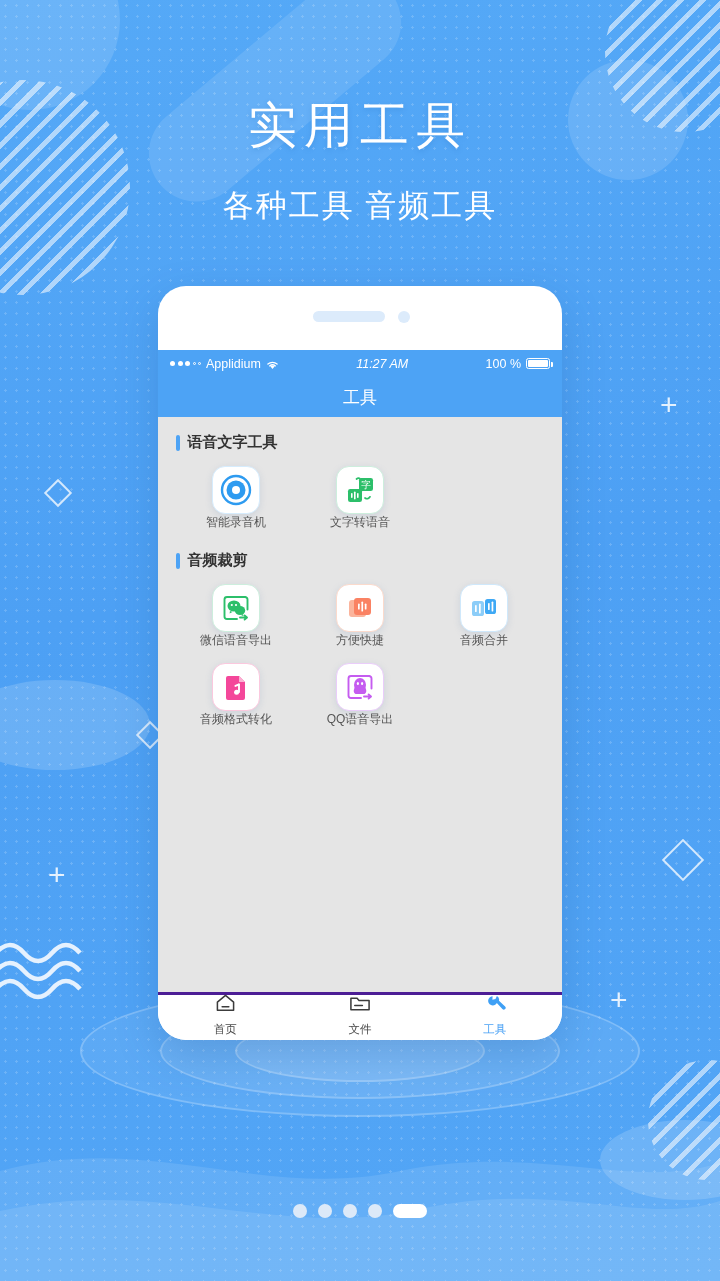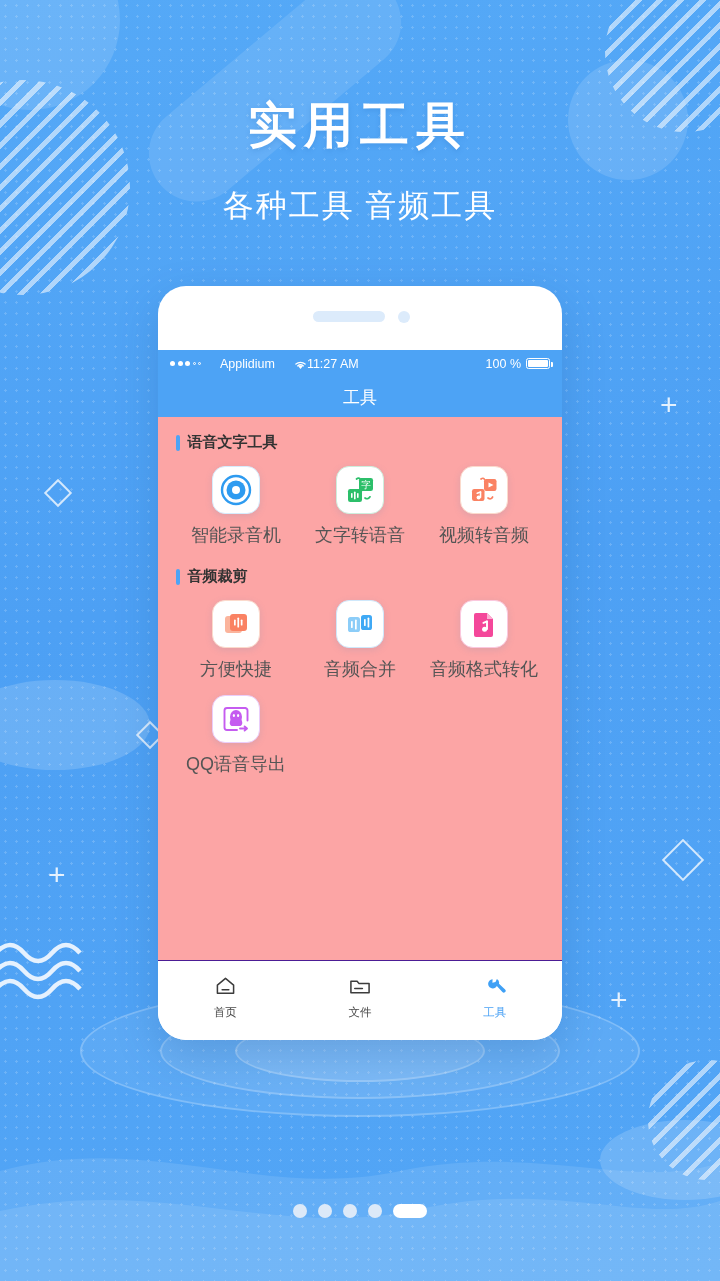--- a/index.html
+++ b/index.html
@@ -47,73 +47,73 @@
   .pond { position:absolute; left:50%; transform:translateX(-50%);
     border-radius:50%; border:2px solid rgba(255,255,255,.22); }
   .p1 { width:560px; height:132px; top:985px; background:rgba(255,255,255,.07); }
   .p2 { width:400px; height:96px;  top:1003px; background:rgba(255,255,255,.09); }
   .p3 { width:250px; height:62px;  top:1020px; background:rgba(255,255,255,.12); }
 
   .bottom-wave { position:absolute; left:0; bottom:0; width:720px; height:230px; }
 
   
   .header { position:absolute; top:0; left:0; width:720px; text-align:center; z-index:5; }
-  .h-title { margin-top:93px; color:#fff; font-size:49px; font-weight:bold;
+  .h-title { margin-top:93px; color:#fff; font-size:49px; font-weight:normal;
              letter-spacing:7px; text-shadow:0 2px 5px rgba(40,110,190,.25); }
   .h-sub { margin-top:26px; color:#fff; font-size:31px; letter-spacing:2px; }
 
   
   .phone { position:absolute; left:158px; top:286px; width:404px; height:754px;
            background:#fff; border-radius:28px;
            box-shadow:0 16px 40px rgba(30,90,160,.25); z-index:6;
            display:flex; flex-direction:column; overflow:hidden; }
   .phone-top { height:64px; position:relative; flex:none; }
   .speaker { position:absolute; left:155px; top:25px; width:72px; height:11px;
              border-radius:6px; background:#dcebfb; }
   .camera { position:absolute; left:240px; top:25px; width:12px; height:12px;
             border-radius:50%; background:#dcebfb; }
 
   .statusbar { height:27px; background:#4da3f5; color:#fff; flex:none;
                display:flex; align-items:center; padding:0 12px; font-size:12.5px; }
-  .sb-left { display:flex; align-items:center; gap:19px; }
+  .sb-left { display:flex; align-items:center; gap:5px; }
   .sig { display:flex; align-items:center; gap:2.5px; }
   .sig i { width:5px; height:5px; border-radius:50%; display:block;
            background:#fff; }
   .sig i.off { background:transparent; border:1px solid #fff; width:3px; height:3px; }
   .carrier { font-size:12.5px; }
   .wifi { width:13px; height:10px; position:relative; }
-  .sb-mid { flex:1; font-size:12.5px; }
+  .sb-mid { flex:1; text-align:center; font-size:12.5px;font-style:italic; }
   .sb-right { display:flex; align-items:center; gap:5px; font-size:12.5px; }
   .batt { width:24px; height:11px; border:1.2px solid #fff; border-radius:2.5px;
           position:relative; padding:1px; }
   .batt::after { content:""; position:absolute; right:-3.5px; top:3px;
           width:2px; height:5px; background:#fff; border-radius:0 1px 1px 0; }
   .batt i { display:block; width:100%; height:100%; background:#fff; border-radius:1px; }
 
   .navbar { height:40px; background:#4da3f5; color:#fff; flex:none;
             display:flex; align-items:center; justify-content:center;
             font-size:17px; }
 
-  .content { flex:1; background:#fca5a5; padding:16px 0 0 0; overflow:hidden; }
+  .content { flex:1; background:#e5e5e5; padding:16px 0 0 0; overflow:hidden; }
 
   .sec-head { display:flex; align-items:center; gap:8px; padding:0 18px; margin-bottom:14px; }
   .sec-bar { width:3.5px; height:16px; background:#4da3f5; border-radius:2px; flex:none; }
   .sec-title { font-size:15px; color:#333; font-weight:600; }
 
   .grid { display:grid; grid-template-columns:repeat(3,1fr); row-gap:14px; padding:0 16px; }
   .tile { display:flex; flex-direction:column; align-items:center; cursor:pointer; }
   .tile-icon { width:48px; height:48px; border-radius:13px; background:#fff;
                display:flex; align-items:center; justify-content:center;
                box-shadow:0 2px 7px rgba(110,140,180,.20); }
-  .tile-label { margin-top:9px; font-size:18px; color:#555; }
+  .tile-label { font-size:12px; color:#555; }
 
   .sec-gap { height:20px; }
 
   
-  .tabbar { height:80px; flex:none; border-top:1px solid #4c1d95; background:#fff;
+  .tabbar { height:48px; flex:none; border-top:3px solid #4c1d95; background:#fff;
             display:flex; align-items:center; padding-bottom:6px; }
   .tab { flex:1; display:flex; flex-direction:column; align-items:center; gap:5px;
          cursor:pointer; }
   .tab-label { font-size:11.5px; color:#4a4a4a; }
   .tab.active .tab-label { color:#4da3f5; }
 
   
   .pager { position:absolute; left:0; bottom:63px; width:720px; z-index:7;
            display:flex; justify-content:center; align-items:center; gap:11px; }
   .pager .d { width:14px; height:14px; border-radius:50%; background:#dce9f8; }
@@ -230,46 +230,47 @@
             <rect x="8" y="20" width="1.6" height="5" rx=".8" fill="#fff"></rect>
             <rect x="11" y="18.5" width="1.6" height="8" rx=".8" fill="#fff"></rect>
             <rect x="14" y="20" width="1.6" height="5" rx=".8" fill="#fff"></rect>
             <path d="M13.5,6 q2.5,-2 4,.6" stroke="#2cbf6a" stroke-width="1.7" fill="none" stroke-linecap="round"></path>
             <path d="M22,25 q3,2 5,-1.2" stroke="#2cbf6a" stroke-width="1.7" fill="none" stroke-linecap="round"></path>
           </svg>
         </span>
         <span class="tile-label">文字转语音</span>
       </div>
 
-      <div class="tile">
-        <span class="tile-icon" style="border:1px solid #fbdacc;">
-          <svg width="34" height="34" viewBox="0 0 34 34">
-            <rect x="17" y="6" width="12.5" height="12" rx="2.2" fill="#fa8263"></rect>
-            <path d="M21.5,9.5 L26.5,12 L21.5,14.5 Z" fill="#fff"></path>
-            <rect x="5" y="16" width="12.5" height="12" rx="2.2" fill="#fa8263"></rect>
-            <path d="M13.5,19 L13.5,24.2" stroke="#fff" stroke-width="1.6" stroke-linecap="round"></path>
-            <circle cx="11.6" cy="24.4" r="2" fill="#fff"></circle>
-            <path d="M13.5,19 L10.2,20.2" stroke="#fff" stroke-width="1.6" stroke-linecap="round"></path>
-            <path d="M14,6 q2.4,-1.8 3.6,.6" stroke="#fa8263" stroke-width="1.7" fill="none" stroke-linecap="round"></path>
-            <path d="M21,25 q3,2 4.6,-1" stroke="#fa8263" stroke-width="1.7" fill="none" stroke-linecap="round"></path>
-          </svg>
-        </span>
-        <span class="tile-label">视频转音频</span>
-      </div>
     </div>
 
     <div class="sec-gap"></div>
 
     <div class="sec-head">
       <span class="sec-bar"></span>
       <span class="sec-title">音频裁剪</span>
     </div>
 
     <div class="grid">
 
+      <div class="tile">
+        <span class="tile-icon" style="border:1px solid #cdeedd;">
+          <svg width="34" height="34" viewBox="0 0 34 34">
+            <path d="M8,6 h18 M8,6 a2.5,2.5 0 0 0 -2.5,2.5 v17 a2.5,2.5 0 0 0 2.5,2.5 h10" stroke="#2cbf6a" stroke-width="1.9" fill="none" stroke-linecap="round"></path>
+            <path d="M26,6 a2.5,2.5 0 0 1 2.5,2.5 v10" stroke="#2cbf6a" stroke-width="1.9" fill="none" stroke-linecap="round"></path>
+            <ellipse cx="15" cy="15" rx="6.5" ry="5.6" fill="#2cbf6a"></ellipse>
+            <path d="M11,20 l-.4,2.6 2.8,-1.6 Z" fill="#2cbf6a"></path>
+            <ellipse cx="21" cy="19.5" rx="5.2" ry="4.5" fill="#2cbf6a"></ellipse>
+            <path d="M24,23 l.6,2.3 -2.6,-1.4 Z" fill="#2cbf6a"></path>
+            <circle cx="12.8" cy="14" r="1.1" fill="#fff"></circle>
+            <circle cx="17" cy="14" r="1.1" fill="#fff"></circle>
+            <path d="M21,26.5 h6.5 M25.6,24.4 l2.4,2.1 -2.4,2.1" stroke="#2cbf6a" stroke-width="1.9" fill="none" stroke-linecap="round" stroke-linejoin="round"></path>
+          </svg>
+        </span>
+        <span class="tile-label">微信语音导出</span>
+      </div>
 
       <div class="tile">
         <span class="tile-icon" style="border:1px solid #fbdacc;">
           <svg width="34" height="34" viewBox="0 0 34 34">
             <rect x="6" y="9" width="17" height="17" rx="3" fill="#fbb49c"></rect>
             <rect x="11" y="7" width="17" height="17" rx="3" fill="#fa8263"></rect>
             <rect x="15" y="12.5" width="1.7" height="6" rx=".85" fill="#fff"></rect>
             <rect x="18.4" y="10.5" width="1.7" height="10" rx=".85" fill="#fff"></rect>
             <rect x="21.8" y="12.5" width="1.7" height="6" rx=".85" fill="#fff"></rect>
           </svg>

